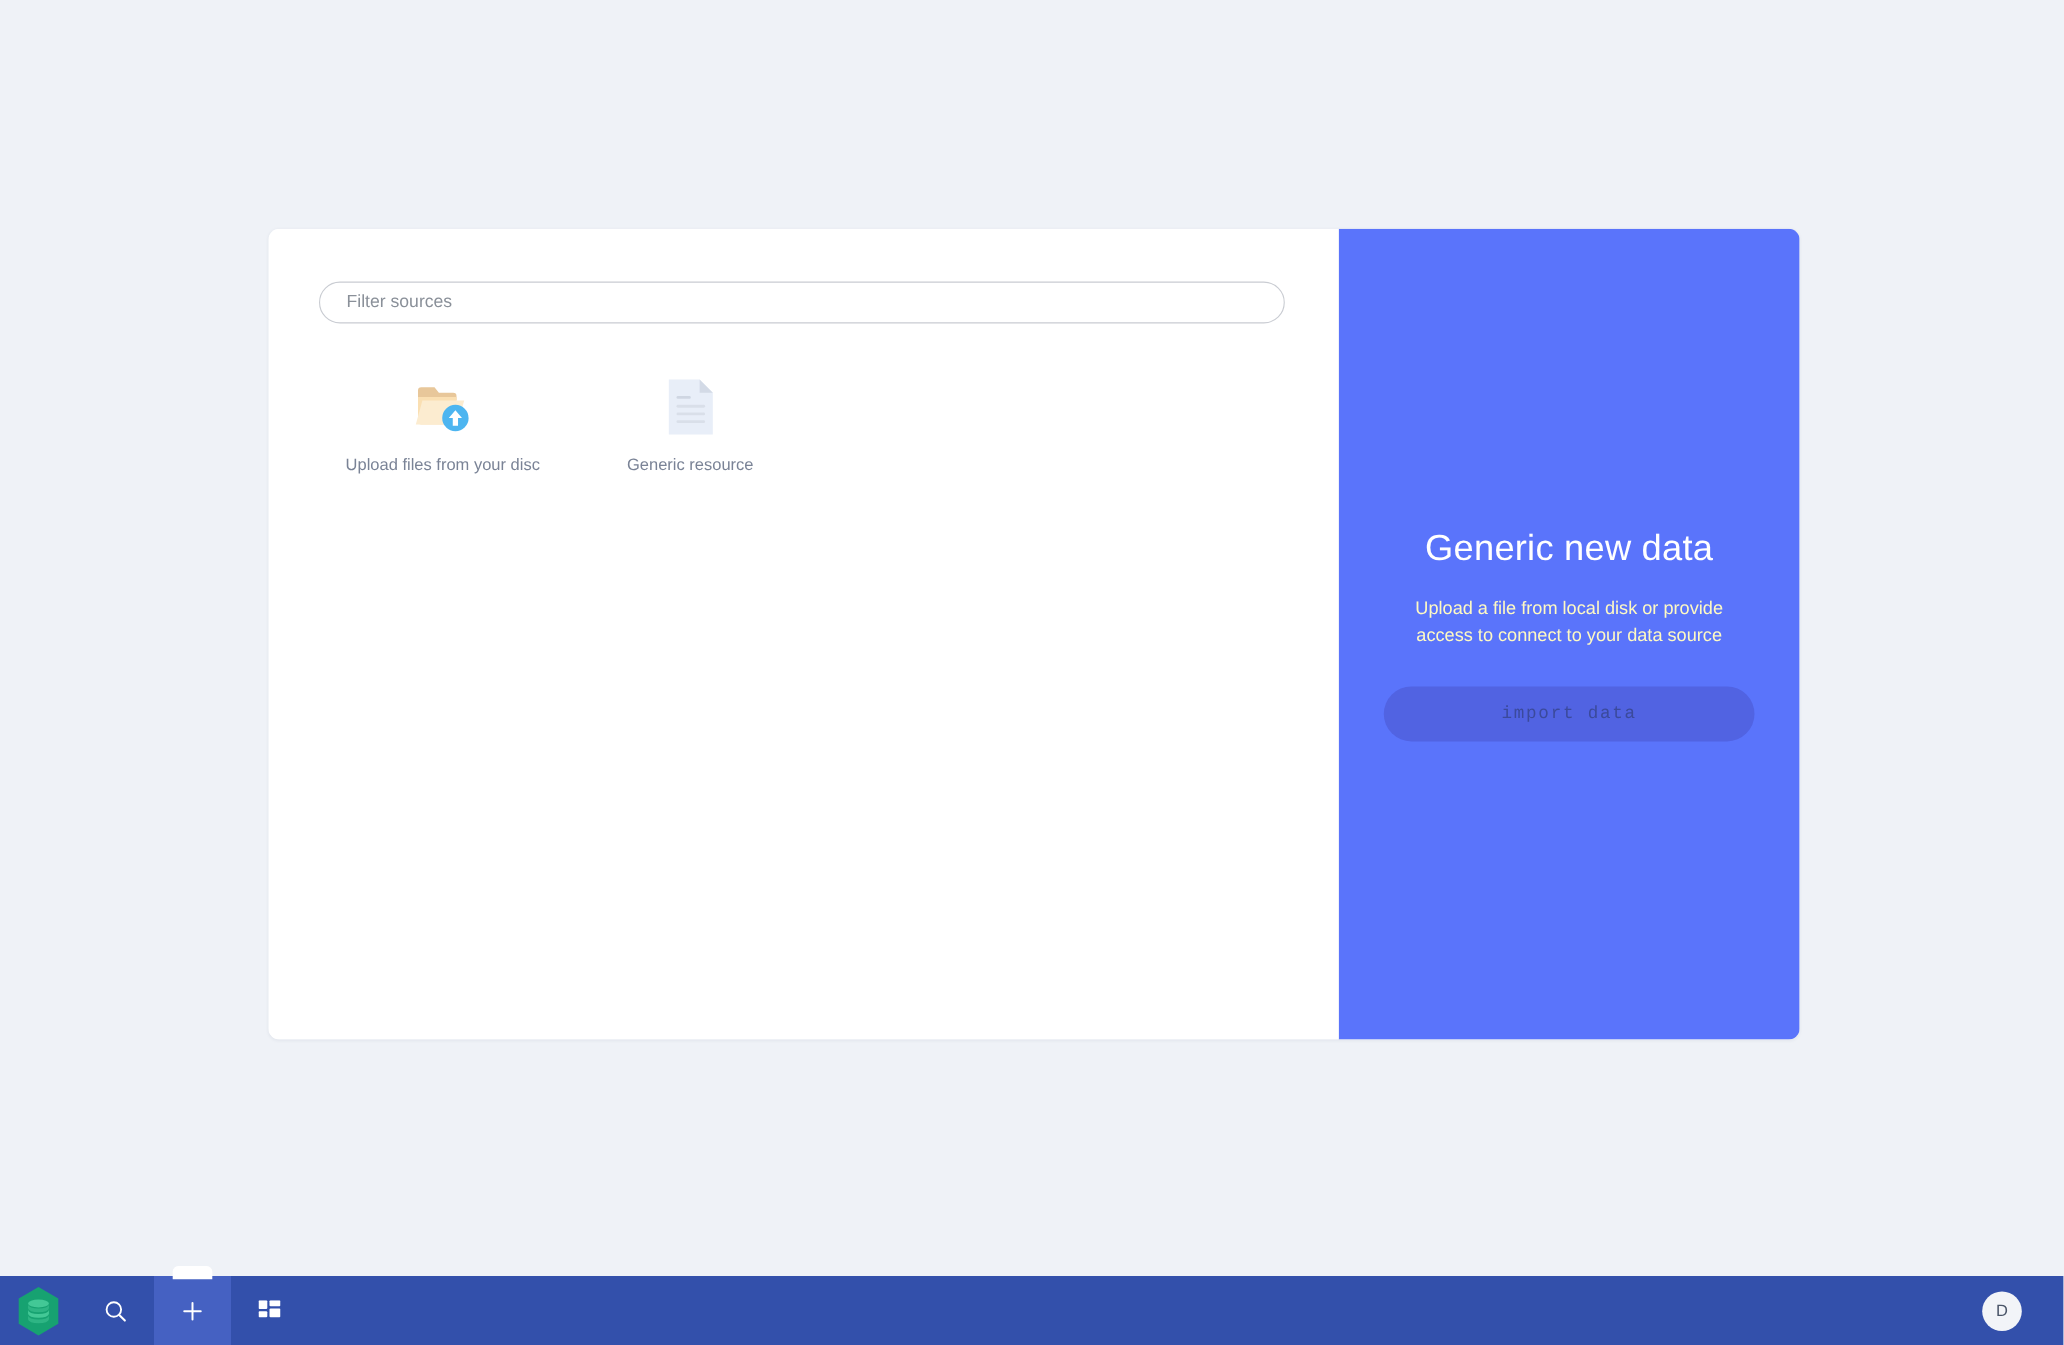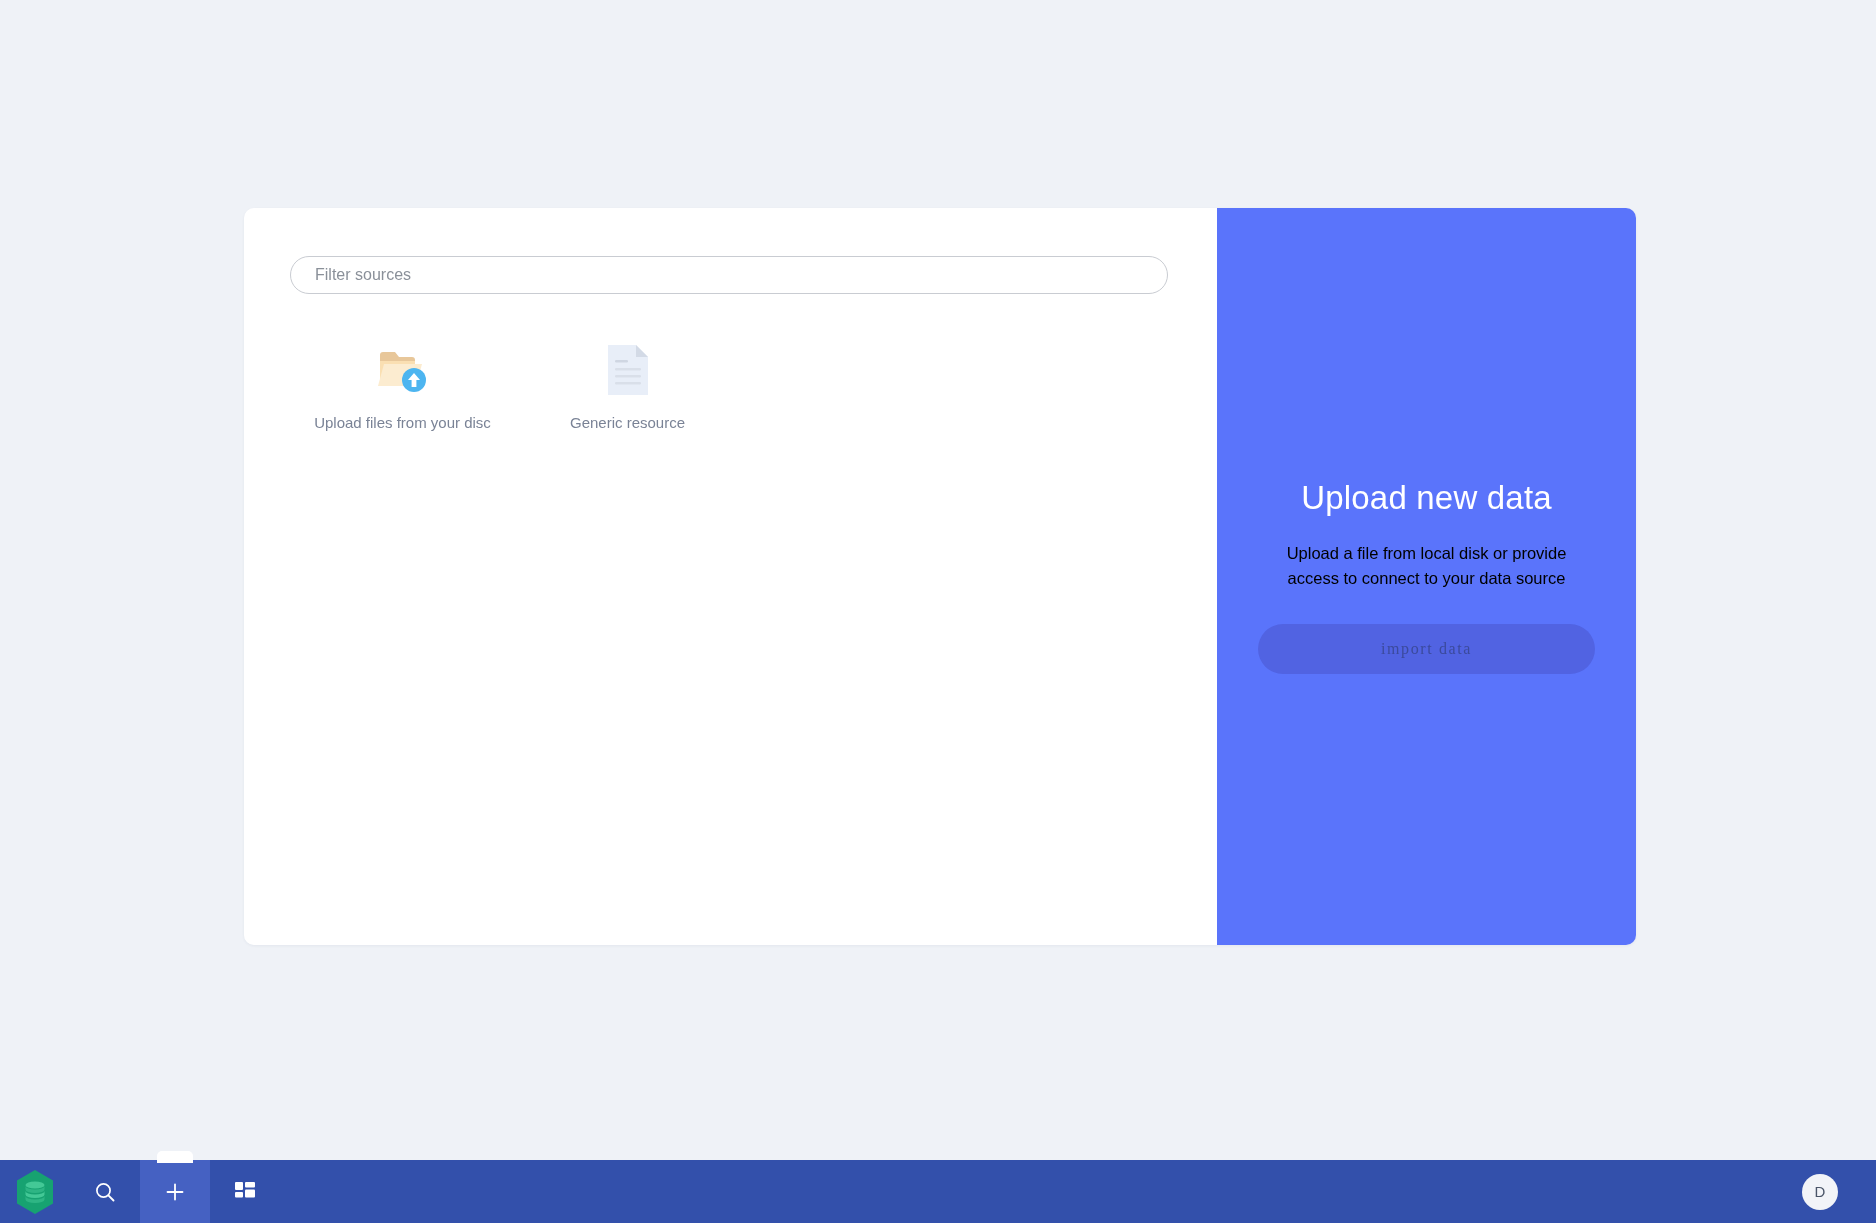--- a/index.html
+++ b/index.html
@@ -97,35 +97,35 @@
     font-size: 33px;
     color: #ffffff;
     font-weight: 400;
     letter-spacing: .2px;
     text-align: center;
     margin-bottom: 24px;
   }
 
   #import-subtitle {
     font-size: 16.5px;
-    color: #000000;
+    color: #fef9c3;
     line-height: 1.48;
     text-align: center;
     max-width: 300px;
     margin-bottom: 34px;
   }
 
   #import-button {
     width: 337px;
     height: 50px;
     border: none;
     border-radius: 25px;
     background: #5163e2;
     color: #3b4a9c;
-    font-family: Liberation Serif, serif;
+    font-family: Liberation Mono, monospace;
     font-size: 16px;
     letter-spacing: 1.6px;
     cursor: default;
   }
 
   
   #taskbar {
     position: absolute;
     left: 0;
     bottom: 0;
@@ -215,21 +215,21 @@
           </svg>
         </div>
         <div class="source-label">Generic resource</div>
       </div>
 
 
     </div>
   </div>
 
   <div id="import-pane">
-    <div id="import-title">Upload new data</div>
+    <div id="import-title">Generic new data</div>
     <div id="import-subtitle">Upload a file from local disk or provide access to connect to your data source</div>
     <button id="import-button">import data</button>
   </div>
 
 </div>
 
 <div id="taskbar">
 
   <div class="tb-item" id="tb-logo">
     <svg width="40" height="46" viewBox="0 0 40 46">

